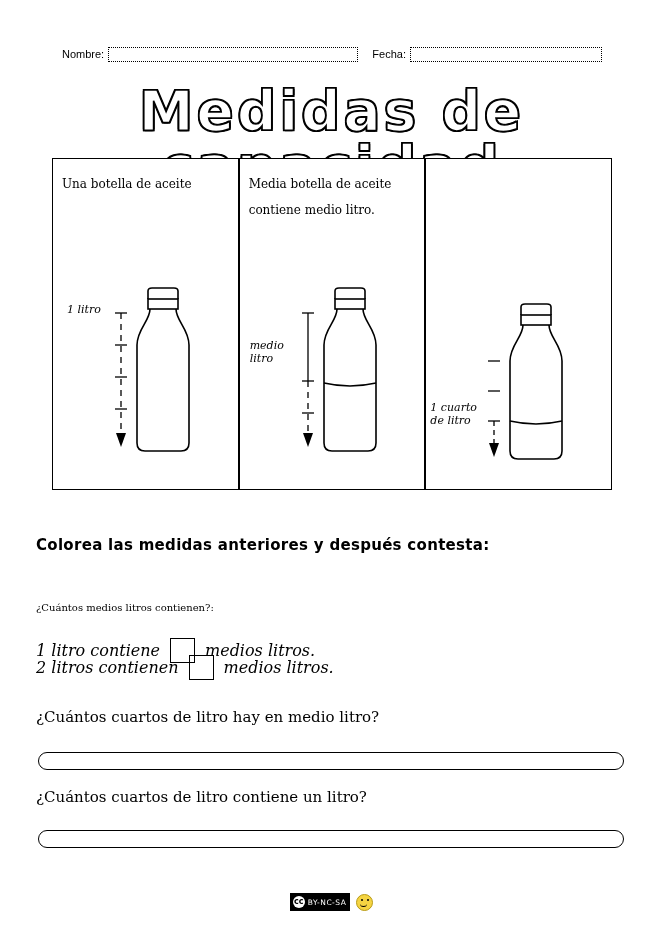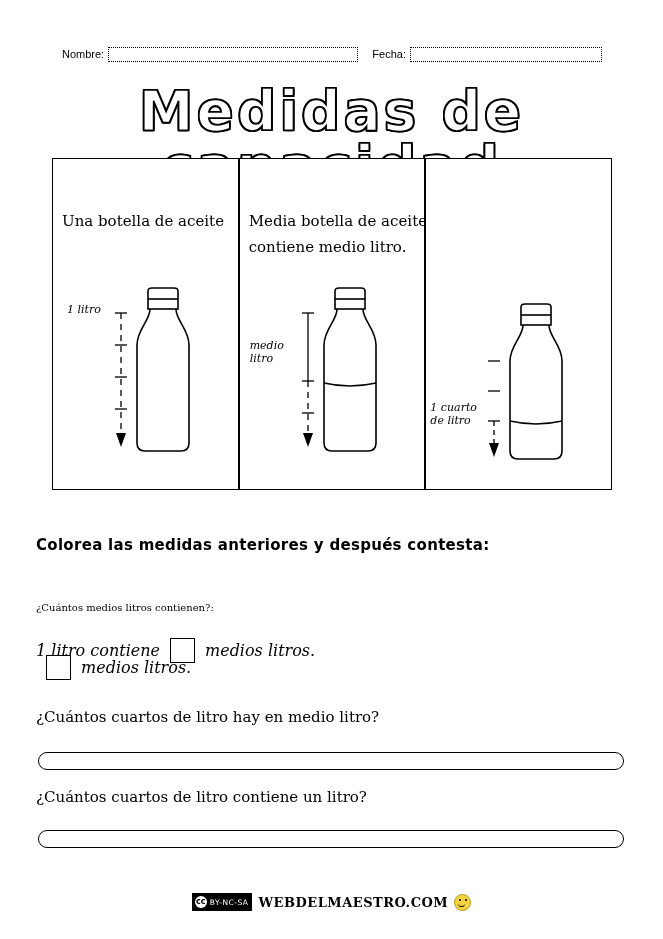--- a/index.html
+++ b/index.html
@@ -76,23 +76,22 @@
     box-sizing: border-box;
     position: relative;
     background: #fff;
   }
   .panel-text {
     position: absolute;
     top: 12px;
     left: 9px;
     right: 7px;
     font-family: "DejaVu Serif", serif;
-    font-size: 15px;
+    font-size: 12px;
     line-height: 26px;
-    margin-top: 37px;
   }
   .panel-text div { white-space: nowrap; }
 
   
   .bottle-area {
     position: absolute;
     left: 0;
     top: 118px;
     width: 100%;
     height: 214px;
@@ -337,32 +336,32 @@
 
 <div class="q1">¿Cuántos medios litros contienen?:</div>
 
 <div class="fill-line r1">
   <span>1 litro contiene</span>
   <span class="box"></span>
   <span>medios litros.</span>
 </div>
 
 <div class="fill-line r2">
+  <span>2 litros contienen</span>
   <span class="box"></span>
   <span>medios litros.</span>
 </div>
 
 <div class="q2">¿Cuántos cuartos de litro hay en medio litro?</div>
 <div class="answer-bar a1"></div>
 
 <div class="q3">¿Cuántos cuartos de litro contiene un litro?</div>
 <div class="answer-bar a2"></div>
 
 <div class="footer">
   <span class="cc-badge">
     <span class="cc-circle">cc</span>
     <span class="cc-text">BY-NC-SA</span>
   </span>
-  <span class="site-name">WEBDELMAESTRO.COM</span>
   <span class="smiley">
       <span></span>
     </span>
 </div>
 
 </body></html>

